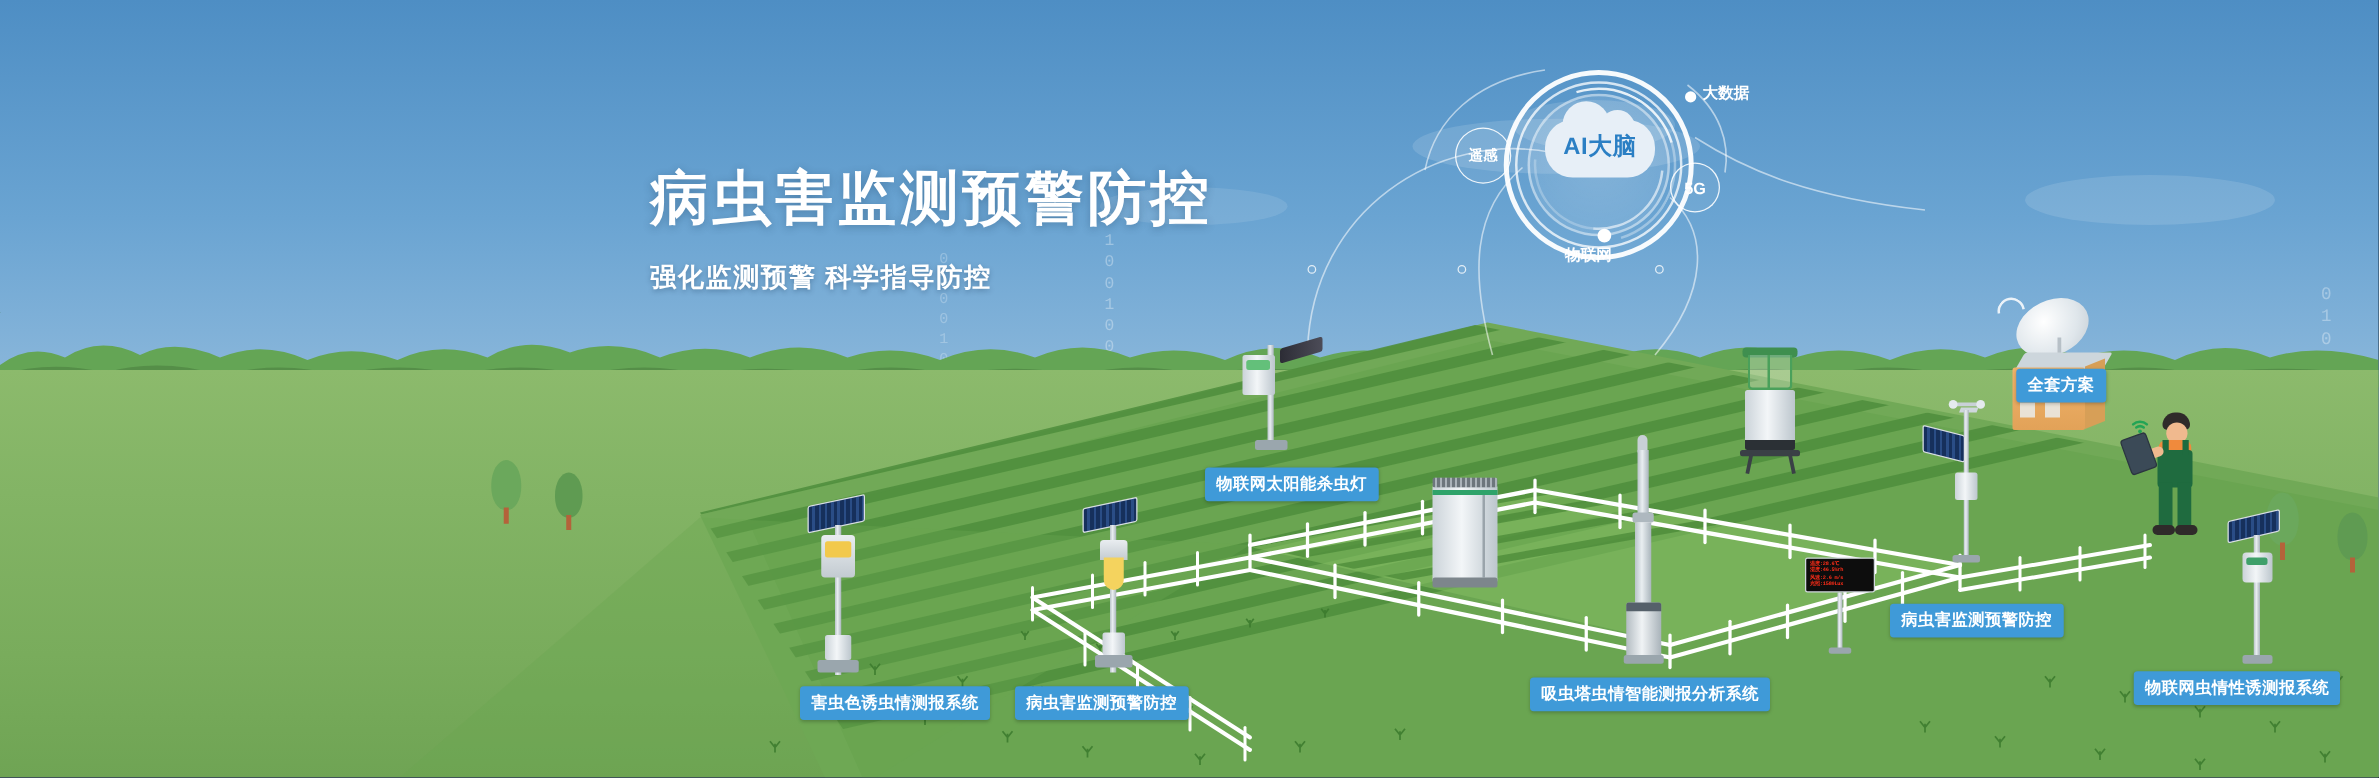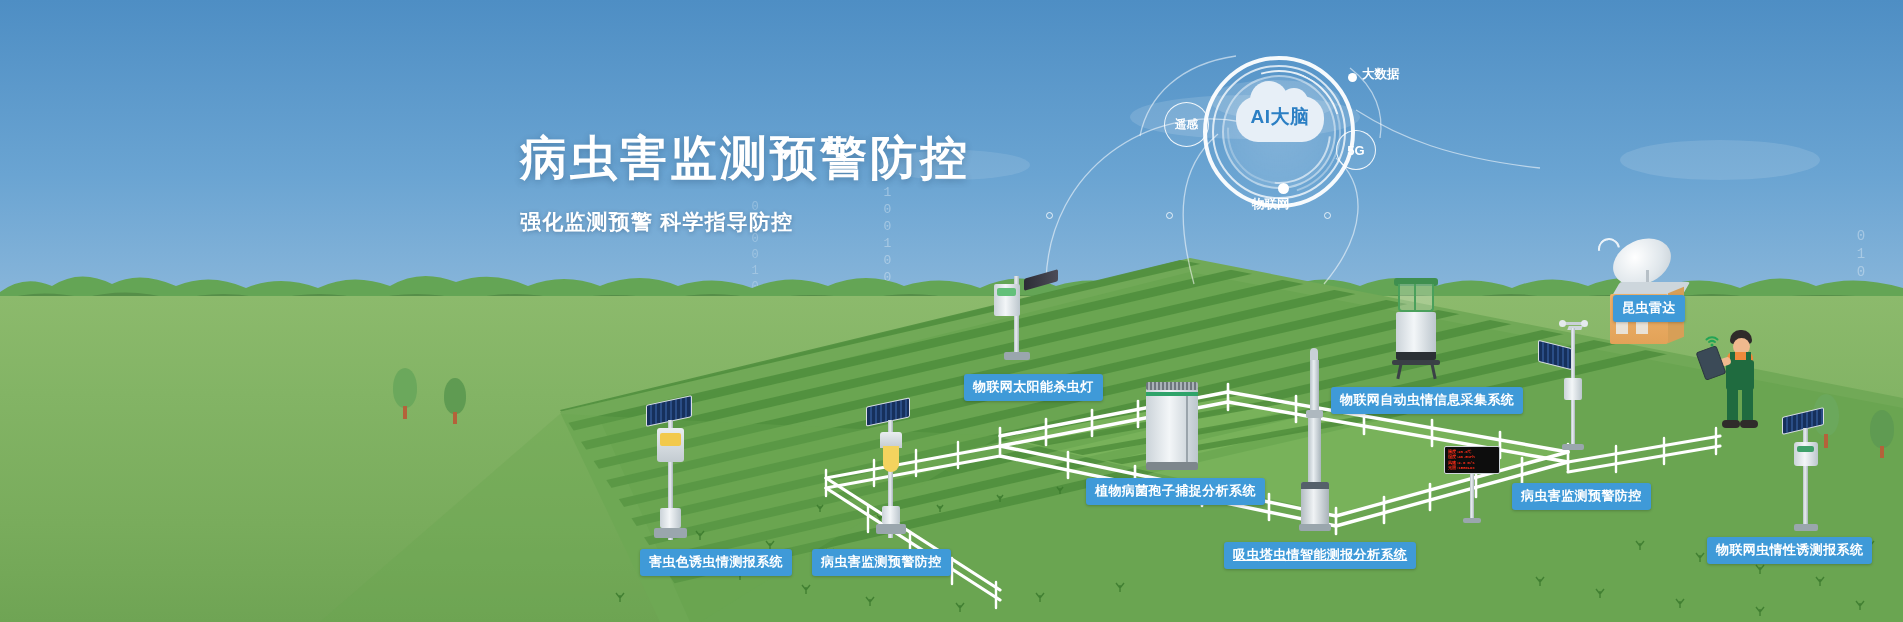--- a/index.html
+++ b/index.html
@@ -411,44 +411,42 @@
   </div>
   <div class="dev-label" style="left:964px;top:374px;">物联网太阳能杀虫灯</div>
 
   <div class="device" style="left:1146px;top:378px;width:66px;height:96px;">
     <div class="box" style="left:0;top:10px;width:52px;height:78px;border-radius:2px;"></div>
     <div style="position:absolute;left:0;top:4px;width:52px;height:8px;background:#8e979e;border-radius:2px;background-image:repeating-linear-gradient(90deg,#6d767c 0 2px,#aab2b8 2px 4px);"></div>
     <div style="position:absolute;left:0;top:14px;width:52px;height:4px;background:#2fa36a;"></div>
     <div style="position:absolute;left:40px;top:18px;width:1.5px;height:66px;background:#9aa4ab;"></div>
     <div class="base" style="left:0;top:84px;width:52px;height:8px;background:#7d868c;"></div>
   </div>
-  <div class="dev-label" style="left:1086px;top:478px;">植物病菌孢子捕捉分析系统</div>
 
   <div class="device" style="left:1384px;top:278px;width:70px;height:108px;">
     <div style="position:absolute;left:10px;top:0;width:44px;height:8px;background:#3f8f4f;border-radius:3px;"></div>
     <div style="position:absolute;left:14px;top:6px;width:36px;height:28px;border:2.2px solid #4aa05b;border-top:none;border-radius:0 0 4px 4px;background:rgba(255,255,255,.25);"></div>
     <div style="position:absolute;left:30px;top:6px;width:2.2px;height:28px;background:#4aa05b;"></div>
     <div class="box" style="left:12px;top:34px;width:40px;height:46px;"></div>
     <div style="position:absolute;left:12px;top:74px;width:40px;height:8px;background:#2b3035;border-radius:0 0 2px 2px;"></div>
     <div class="base" style="left:8px;top:82px;width:48px;height:5px;background:#3a4046;"></div>
     <div style="position:absolute;left:14px;top:85px;width:3px;height:16px;background:#3a4046;transform:rotate(12deg);"></div>
     <div style="position:absolute;left:48px;top:85px;width:3px;height:16px;background:#3a4046;transform:rotate(-12deg);"></div>
   </div>
-  <div class="dev-label" style="left:1331px;top:387px;">物联网自动虫情信息采集系统</div>
 
   <div class="device" style="left:1295px;top:348px;width:42px;height:188px;">
     <div style="position:absolute;left:15px;top:0;width:8px;height:14px;background:#c8d0d6;border-radius:4px 4px 0 0;"></div>
     <div class="pole" style="left:15px;top:12px;width:9px;height:52px;"></div>
     <div style="position:absolute;left:11px;top:62px;width:17px;height:8px;background:#aeb8bf;border-radius:2px;"></div>
     <div class="pole" style="left:13px;top:70px;width:13px;height:66px;"></div>
     <div class="box" style="left:6px;top:134px;width:28px;height:44px;background:linear-gradient(90deg,#b3bcc2,#f0f3f5 45%,#a9b3ba);"></div>
     <div style="position:absolute;left:6px;top:134px;width:28px;height:7px;background:#55606a;border-radius:2px 2px 0 0;"></div>
     <div class="base" style="left:4px;top:176px;width:32px;height:7px;"></div>
   </div>
-  <div class="dev-label" style="left:1224px;top:542px;text-decoration:underline;">吸虫塔虫情智能测报分析系统</div>
+  <div class="dev-label" style="left:1224px;top:542px;">吸虫塔虫情智能测报分析系统</div>
 
   <div class="device" style="left:1538px;top:322px;width:66px;height:132px;">
     <div style="position:absolute;left:24px;top:0;width:22px;height:3px;background:#c9d1d7;border-radius:2px;"></div>
     <div style="position:absolute;left:21px;top:-2px;width:7px;height:7px;background:#e5eaee;border-radius:50%;"></div>
     <div style="position:absolute;left:43px;top:-2px;width:7px;height:7px;background:#e5eaee;border-radius:50%;"></div>
     <div style="position:absolute;left:30px;top:4px;width:14px;height:4px;background:#cfd7dd;transform:skewX(-20deg);"></div>
     <div class="pole" style="left:33px;top:6px;width:4px;height:118px;"></div>
     <div class="panel" style="left:0;top:22px;width:34px;height:22px;transform:skewY(14deg);"></div>
     <div class="box" style="left:26px;top:56px;width:18px;height:22px;border-radius:2px;"></div>
     <div class="base" style="left:24px;top:122px;width:22px;height:6px;"></div>
@@ -471,21 +469,21 @@
     <div style="position:absolute;left:52px;top:32px;width:3px;height:16px;background:#b7c0c7;"></div>
     <div style="position:absolute;left:4px;top:0;width:22px;height:22px;border:2px solid #ffffff;border-radius:50%;border-right-color:transparent;border-bottom-color:transparent;transform:rotate(35deg);opacity:.85;"></div>
     <div class="bld-roof" style="left:22px;top:44px;width:70px;height:14px;transform:skewX(-30deg);"></div>
     <div class="bld" style="left:16px;top:56px;width:58px;height:50px;"></div>
     <div style="position:absolute;left:74px;top:52px;width:16px;height:50px;background:#d79f57;transform:skewY(-22deg);"></div>
     <div style="position:absolute;left:22px;top:62px;width:12px;height:12px;background:#eaf1f5;opacity:.8;"></div>
     <div style="position:absolute;left:42px;top:62px;width:12px;height:12px;background:#eaf1f5;opacity:.8;"></div>
     <div style="position:absolute;left:22px;top:84px;width:12px;height:12px;background:#eaf1f5;opacity:.8;"></div>
     <div style="position:absolute;left:42px;top:84px;width:12px;height:12px;background:#eaf1f5;opacity:.8;"></div>
   </div>
-  <div class="dev-label" style="left:1613px;top:295px;">昆虫雷达</div>
+  <div class="dev-label" style="left:1613px;top:295px;">全套方案</div>
 
   <div class="device" style="left:1778px;top:412px;width:60px;height:128px;">
     <div class="panel" style="left:4px;top:0;width:42px;height:18px;transform:skewY(-13deg);"></div>
     <div class="pole" style="left:25px;top:16px;width:5px;height:98px;"></div>
     <div class="box" style="left:16px;top:30px;width:24px;height:24px;border-radius:3px;"></div>
     <div class="lamp-glow" style="left:19px;top:34px;width:17px;height:6px;background:#3fa06a;"></div>
     <div class="base" style="left:16px;top:112px;width:24px;height:7px;"></div>
   </div>
   <div class="dev-label" style="left:1707px;top:537px;">物联网虫情性诱测报系统</div>
 

